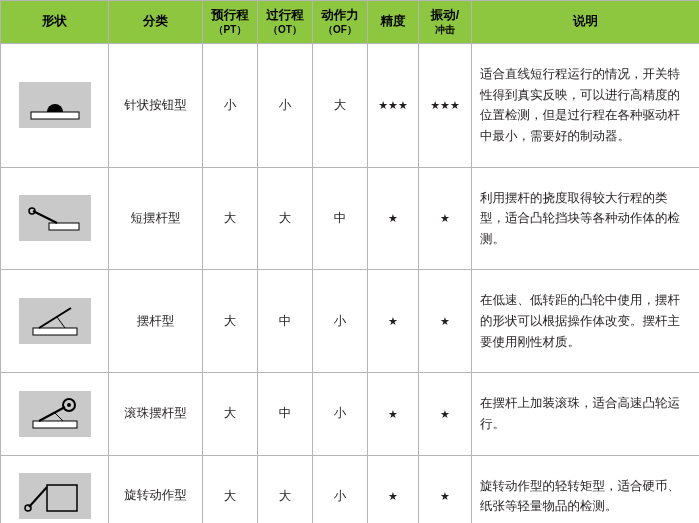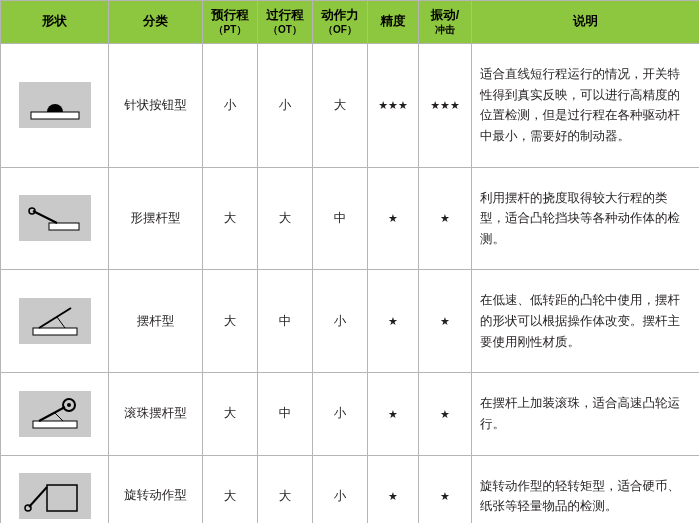--- a/index.html
+++ b/index.html
@@ -160,21 +160,21 @@
       <td class="shape-cell">
         <span class="figbox">
           <svg width="72" height="46" viewBox="0 0 72 46">
             <rect x="30" y="28" width="30" height="7" fill="#ffffff" stroke="#000" stroke-width="1"></rect>
             <line x1="14" y1="16" x2="38" y2="28" stroke="#000" stroke-width="2"></line>
             <circle cx="13" cy="16" r="3" fill="none" stroke="#000" stroke-width="1.5"></circle>
             <line x1="30" y1="24" x2="38" y2="28" stroke="#000" stroke-width="1"></line>
           </svg>
         </span>
       </td>
-      <td class="class-cell">形摆杆型</td>
+      <td class="class-cell">短摆杆型</td>
       <td>大</td>
       <td>大</td>
       <td>中</td>
       <td class="mark-cell">
         <span class="stars">★</span>
       </td>
       <td class="mark-cell">
         <span class="stars">★</span>
       </td>
       <td class="desc-cell">利用摆杆的挠度取得较大行程的类型，适合凸轮挡块等各种动作体的检测。</td>

